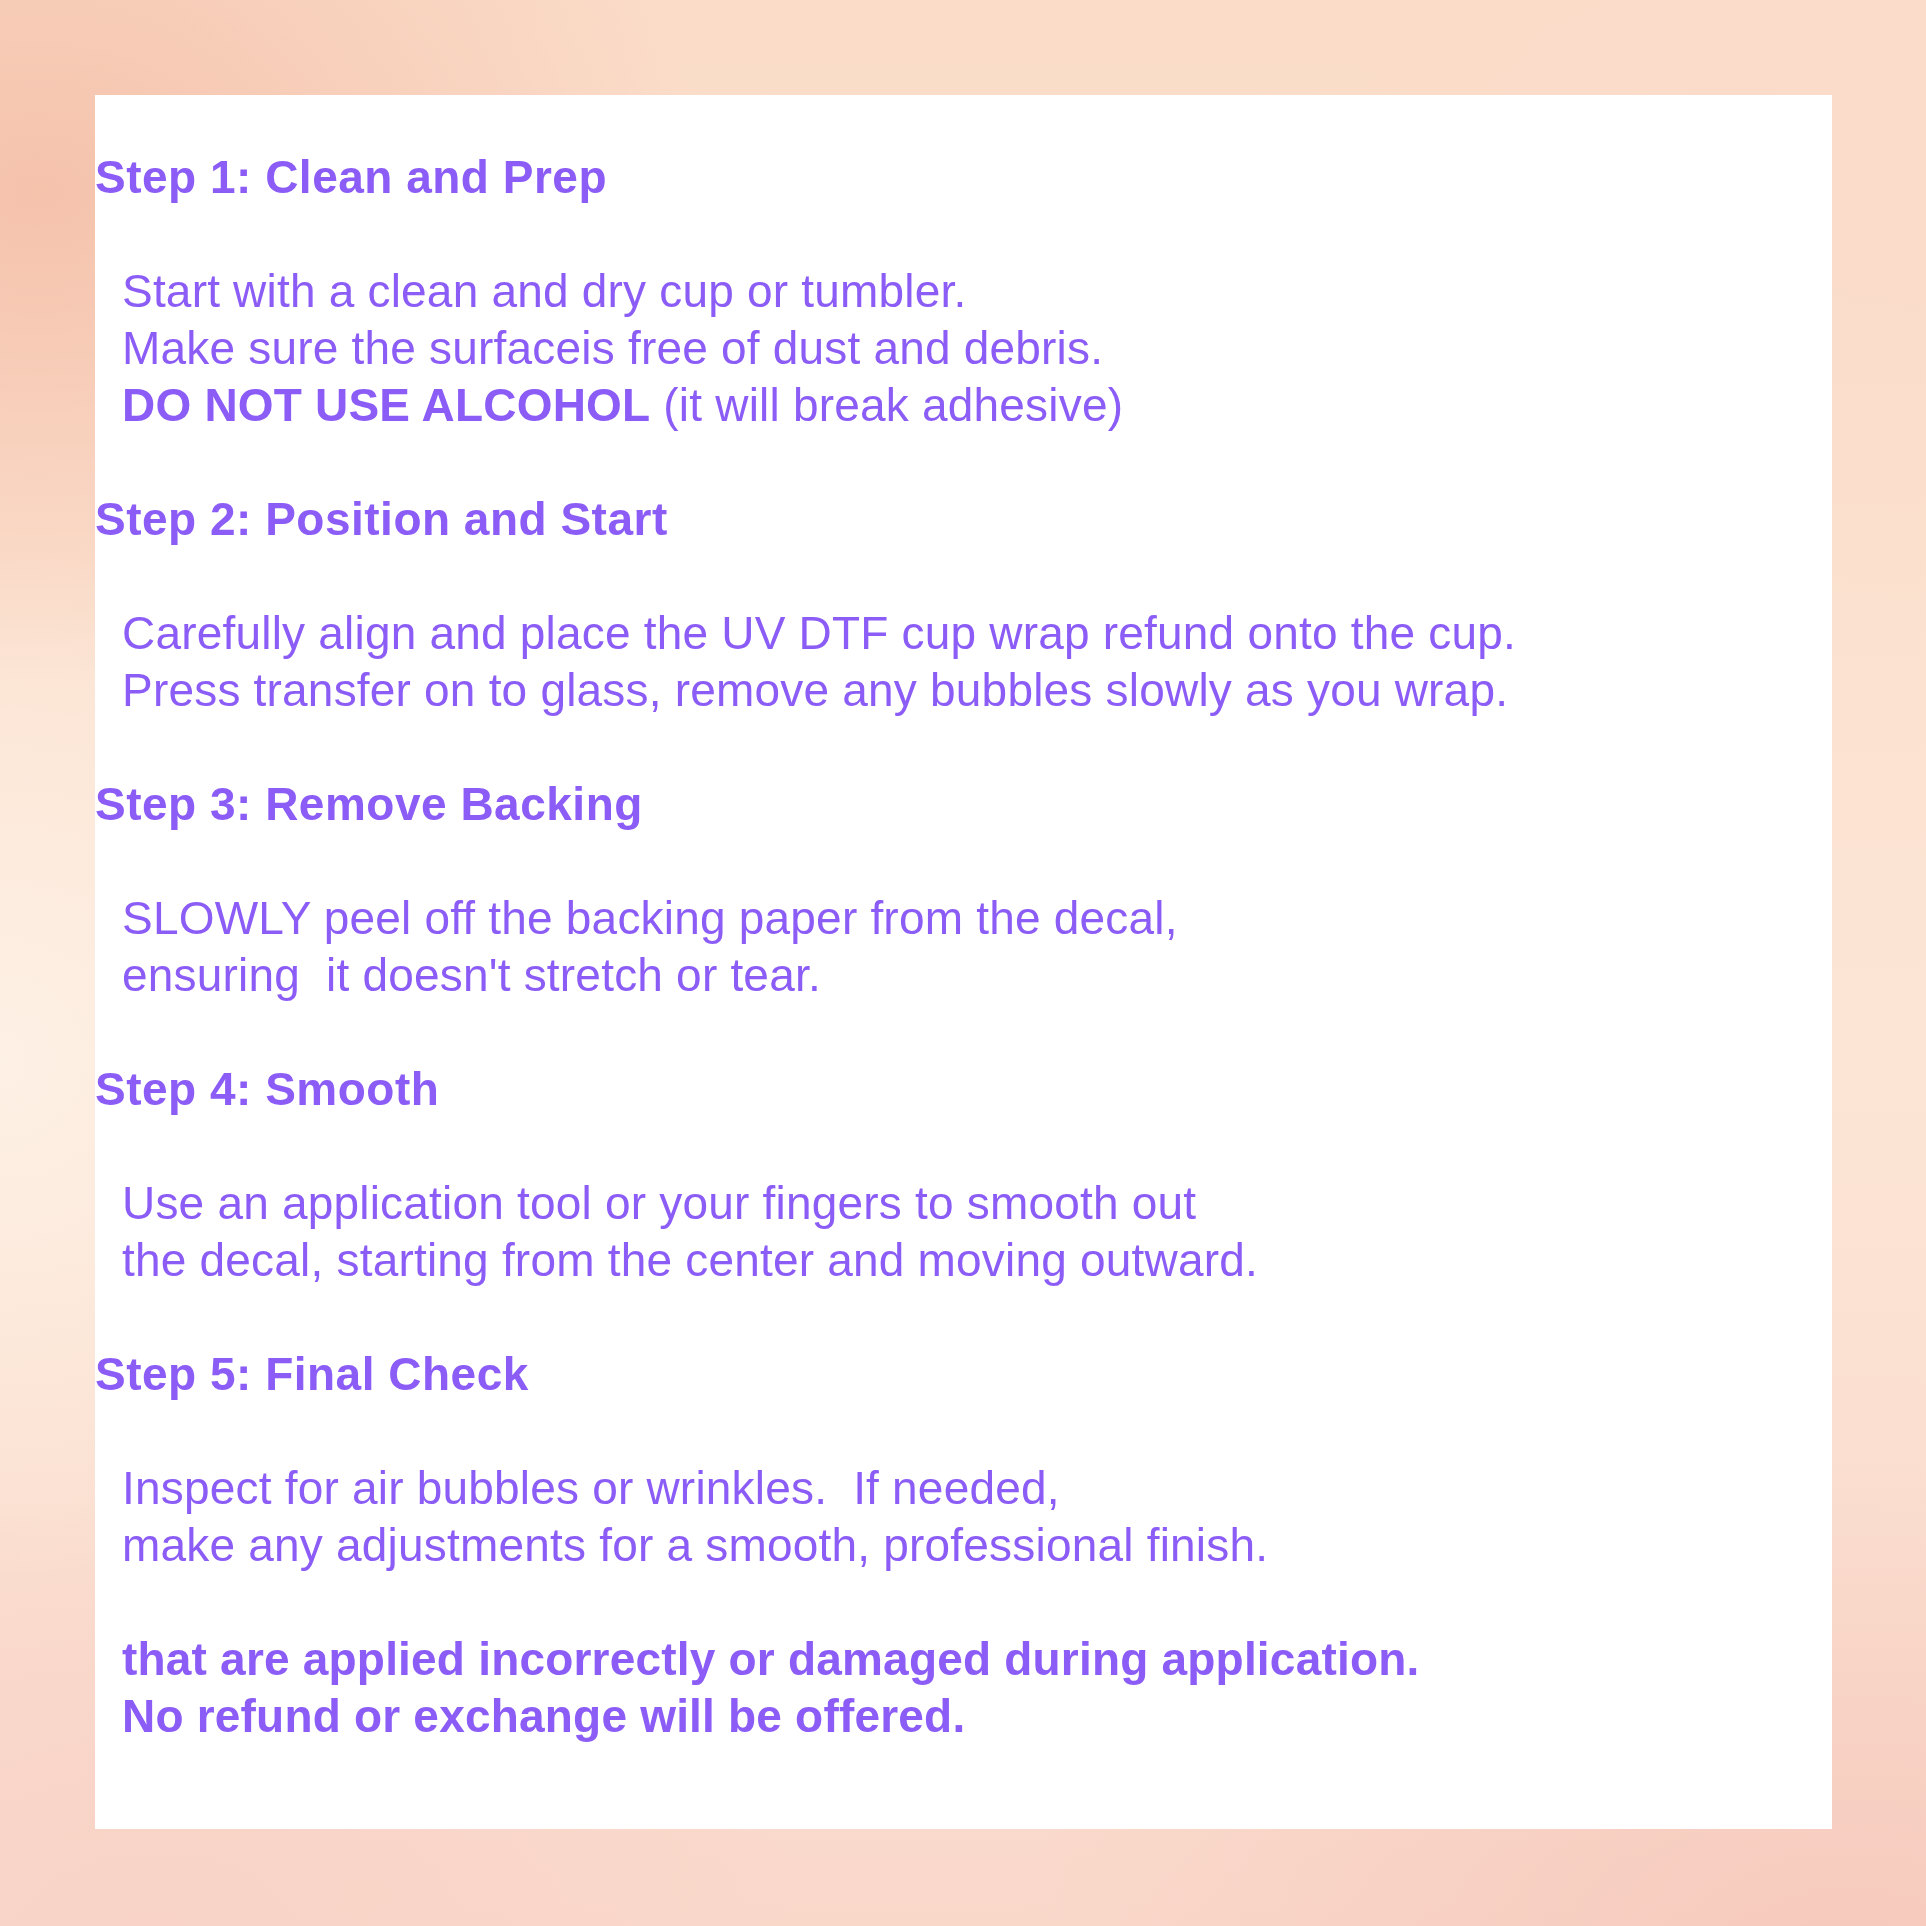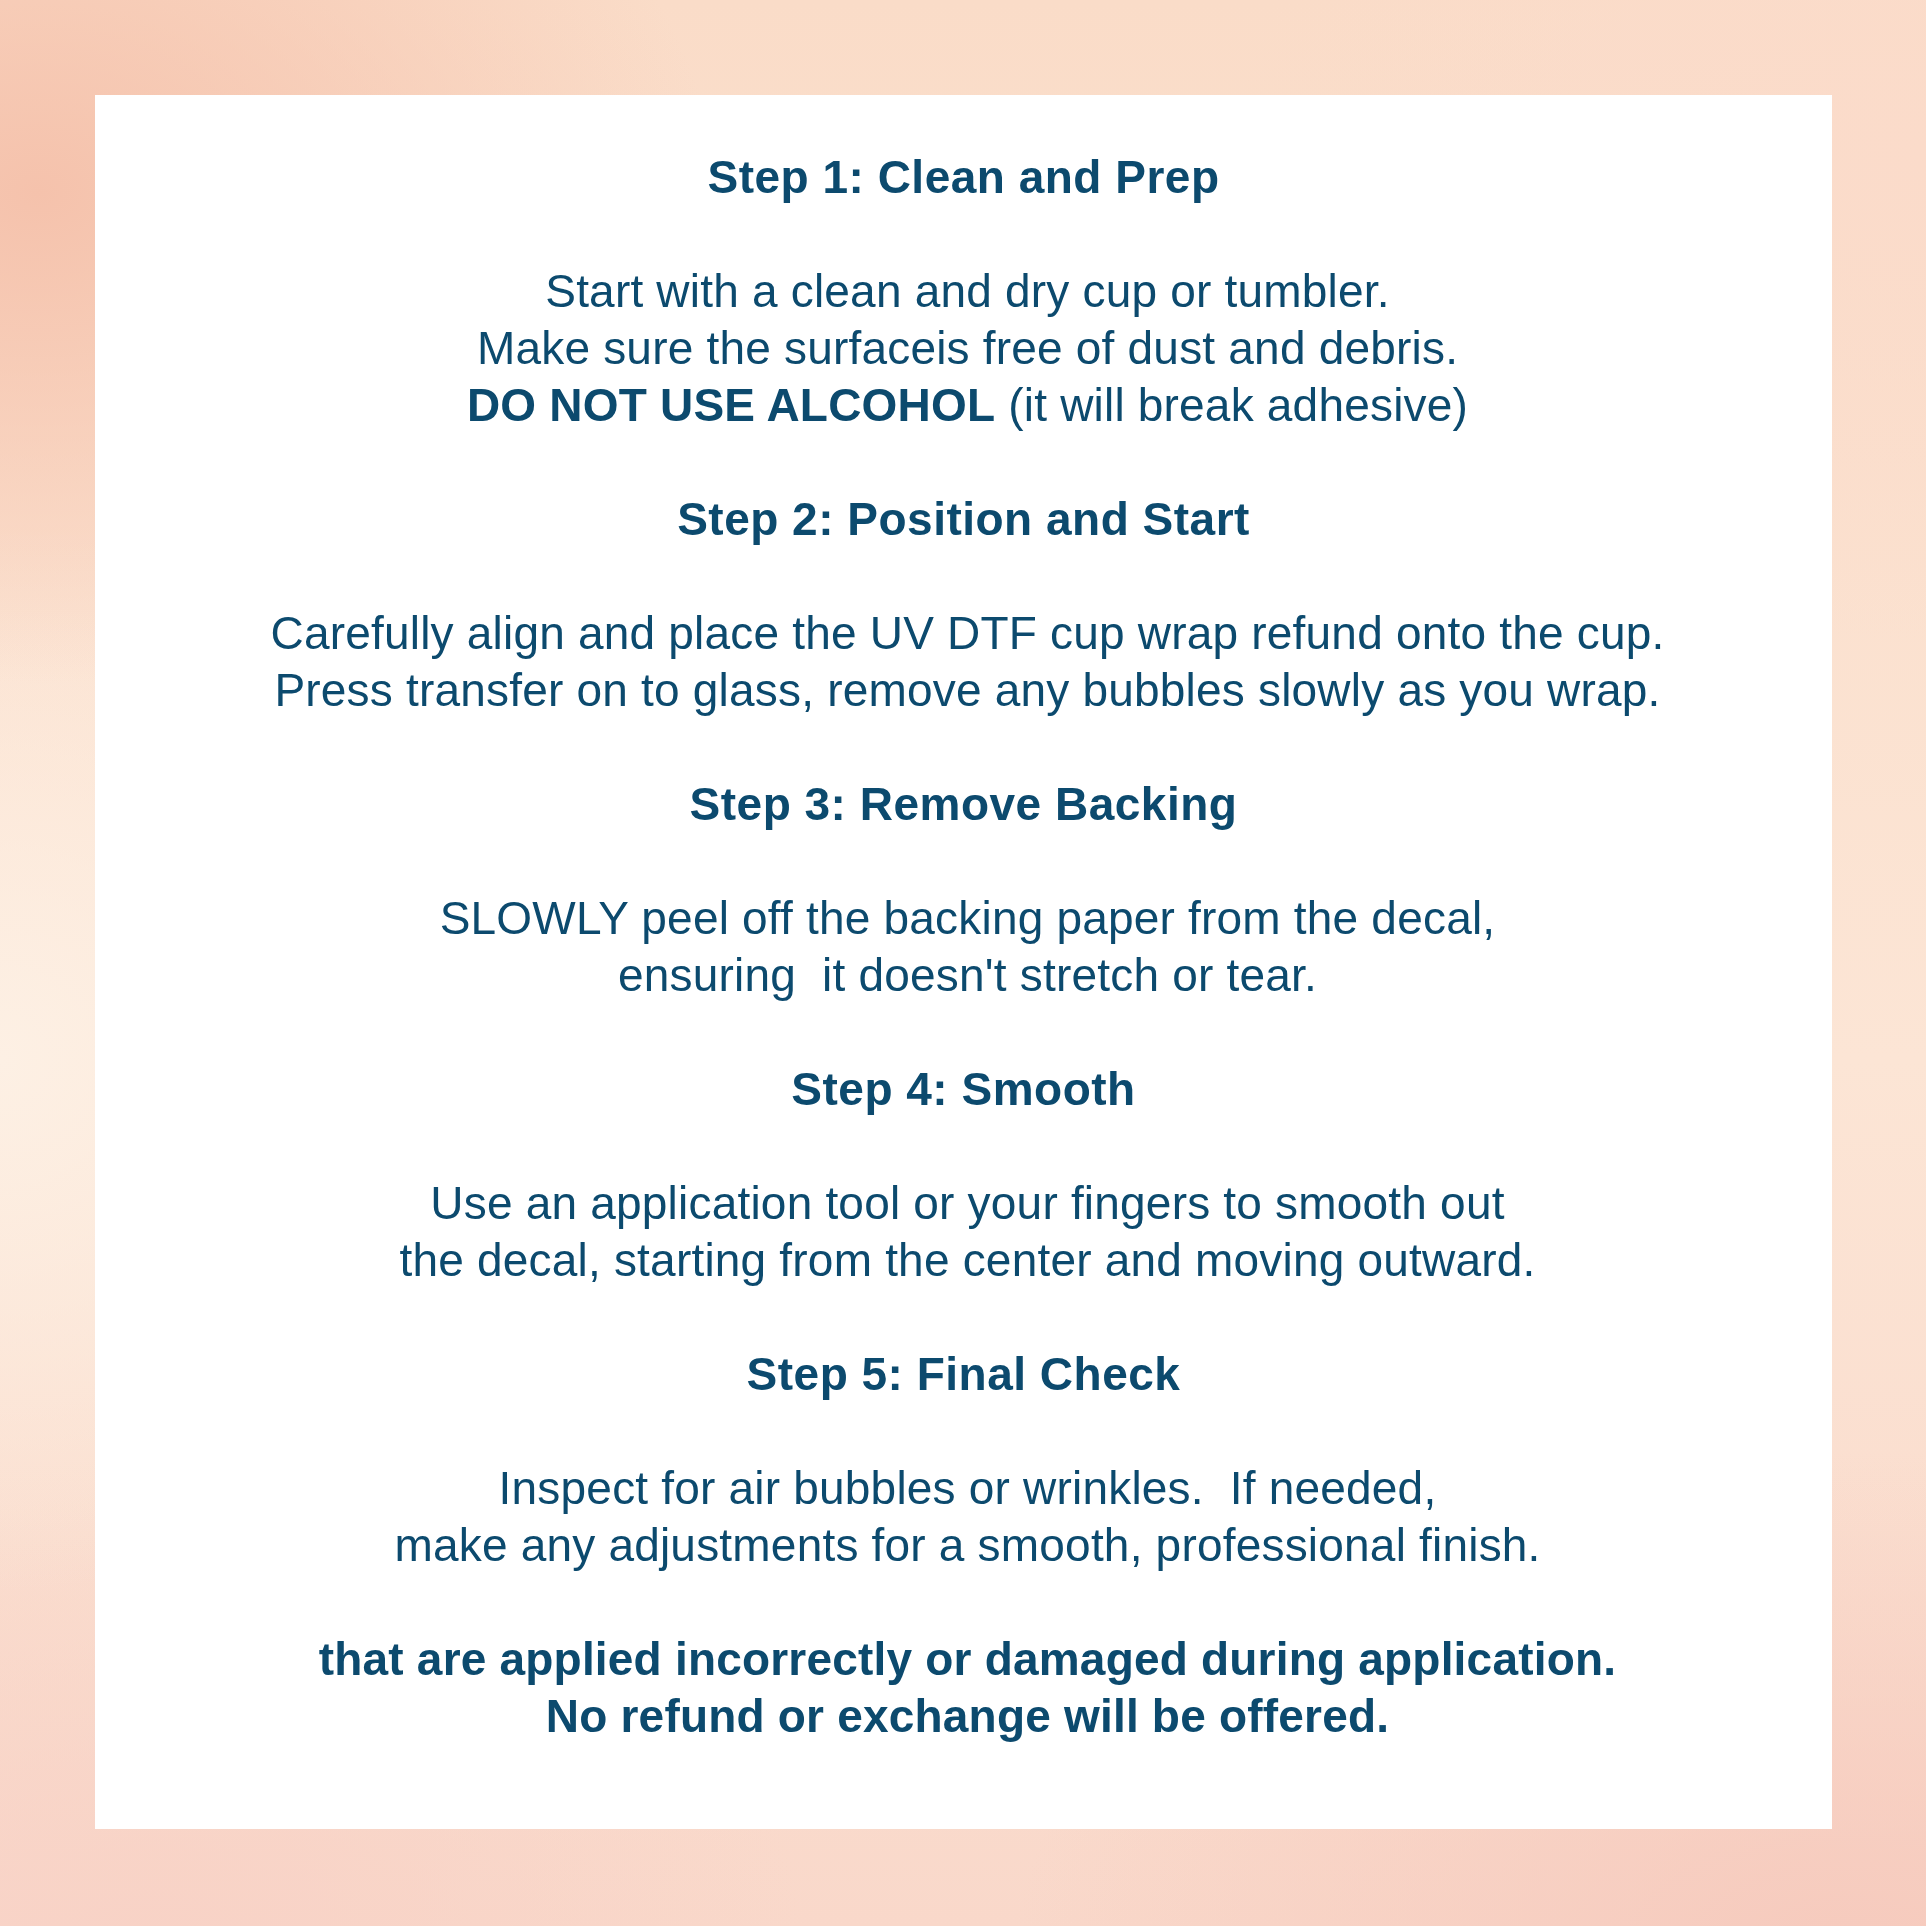--- a/index.html
+++ b/index.html
@@ -26,34 +26,35 @@
       linear-gradient(180deg, #fadcc8 0%, #fce5d5 55%, #f9d8ca 100%);
   }
   
   .card {
     position: absolute;
     left: 95px;
     top: 95px;
     width: 1737px;
     height: 1734px;
     background: #ffffff;
-    text-align: center;
-    color: #0c4a6e;
+    text-align: left;
+    color: #8b5cf6;
     padding-top: 54px;
     box-sizing: border-box;
   }
   .step-heading {
     font-size: 46px;
     font-weight: 700;
     line-height: 57px;
     margin: 0 0 57px 0;
     letter-spacing: 0.5px;
   }
   .para {
-    margin: 0 0 57px 8px;
+    margin: 0 0 57px 1px;
+    padding-left: 26px;
   }
   .para:last-child {
     margin-bottom: 0;
   }
   .line {
     font-size: 46px;
     font-weight: 400;
     line-height: 57px;
     margin: 0;
     white-space: pre-wrap;

